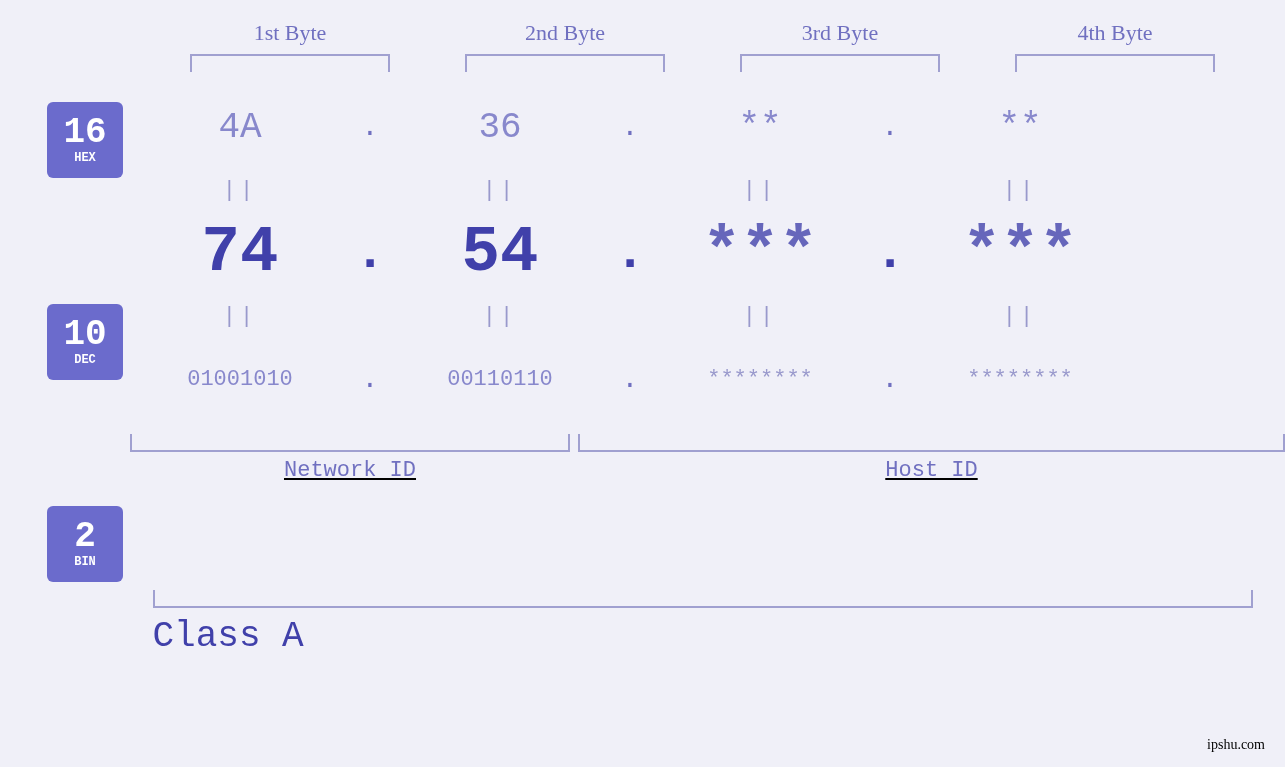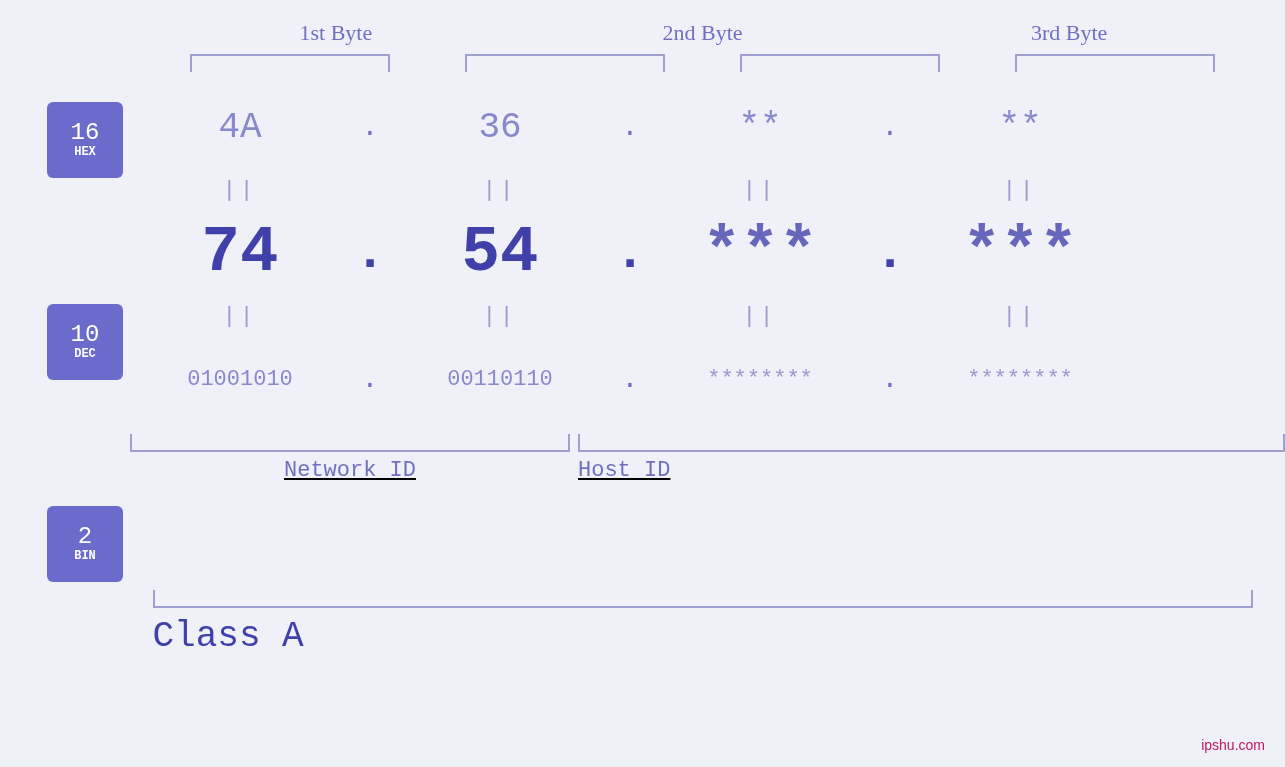--- a/index.html
+++ b/index.html
@@ -84,22 +84,22 @@
       border-radius: 6px;
       display: flex;
       flex-direction: column;
       align-items: center;
       justify-content: center;
       color: white;
       margin-bottom: 0px;
     }
 
     .badge-number {
-      font-size: 24px;
-      font-weight: normal;
+      font-size: 36px;
+      font-weight: bold;
       line-height: 1;
     }
 
     .badge-label {
       font-size: 12px;
       font-weight: bold;
       line-height: 1.2;
     }
 
     
@@ -228,21 +228,21 @@
     .network-label {
       width: 440px;
       text-align: center;
       color: #7070c0;
       font-size: 22px;
       font-family: 'Courier New', Courier, monospace;
     }
 
     .host-label {
       flex: 1;
-      text-align: left;
+      text-align: center;
       color: #7070c0;
       font-size: 22px;
       font-family: 'Courier New', Courier, monospace;
       margin-left: 10px;
     }
 
     
     .outer-bracket {
       width: 1100px;
       margin-left: 120px;
@@ -260,41 +260,42 @@
       color: #4040aa;
       font-size: 36px;
       font-family: 'Courier New', Courier, monospace;
       margin-top: 8px;
     }
 
     .watermark {
       position: absolute;
       bottom: 14px;
       right: 20px;
-      color: #be185d;
+      color: #000000;
       font-size: 14px;
-      font-family: Liberation Sans, sans-serif;
+      font-family: Liberation Serif, serif;
     }
 
     .badge-spacer {
       height: 36px;
     }
     .badge-spacer2 {
       height: 90px;
     }
   </style>
 </head>
 <body>
 
 <div class="main-container">
 
   <div class="byte-headers">
     <div class="byte-header">1st Byte</div>
     <div class="byte-header">2nd Byte</div>
     <div class="byte-header">3rd Byte</div>
+    <div class="byte-header">4th Byte</div>
   </div>
 
   <div class="bracket-row">
     <div class="bracket"></div>
     <div class="bracket"></div>
     <div class="bracket"></div>
     <div class="bracket"></div>
   </div>
 
   <div class="content-area">

